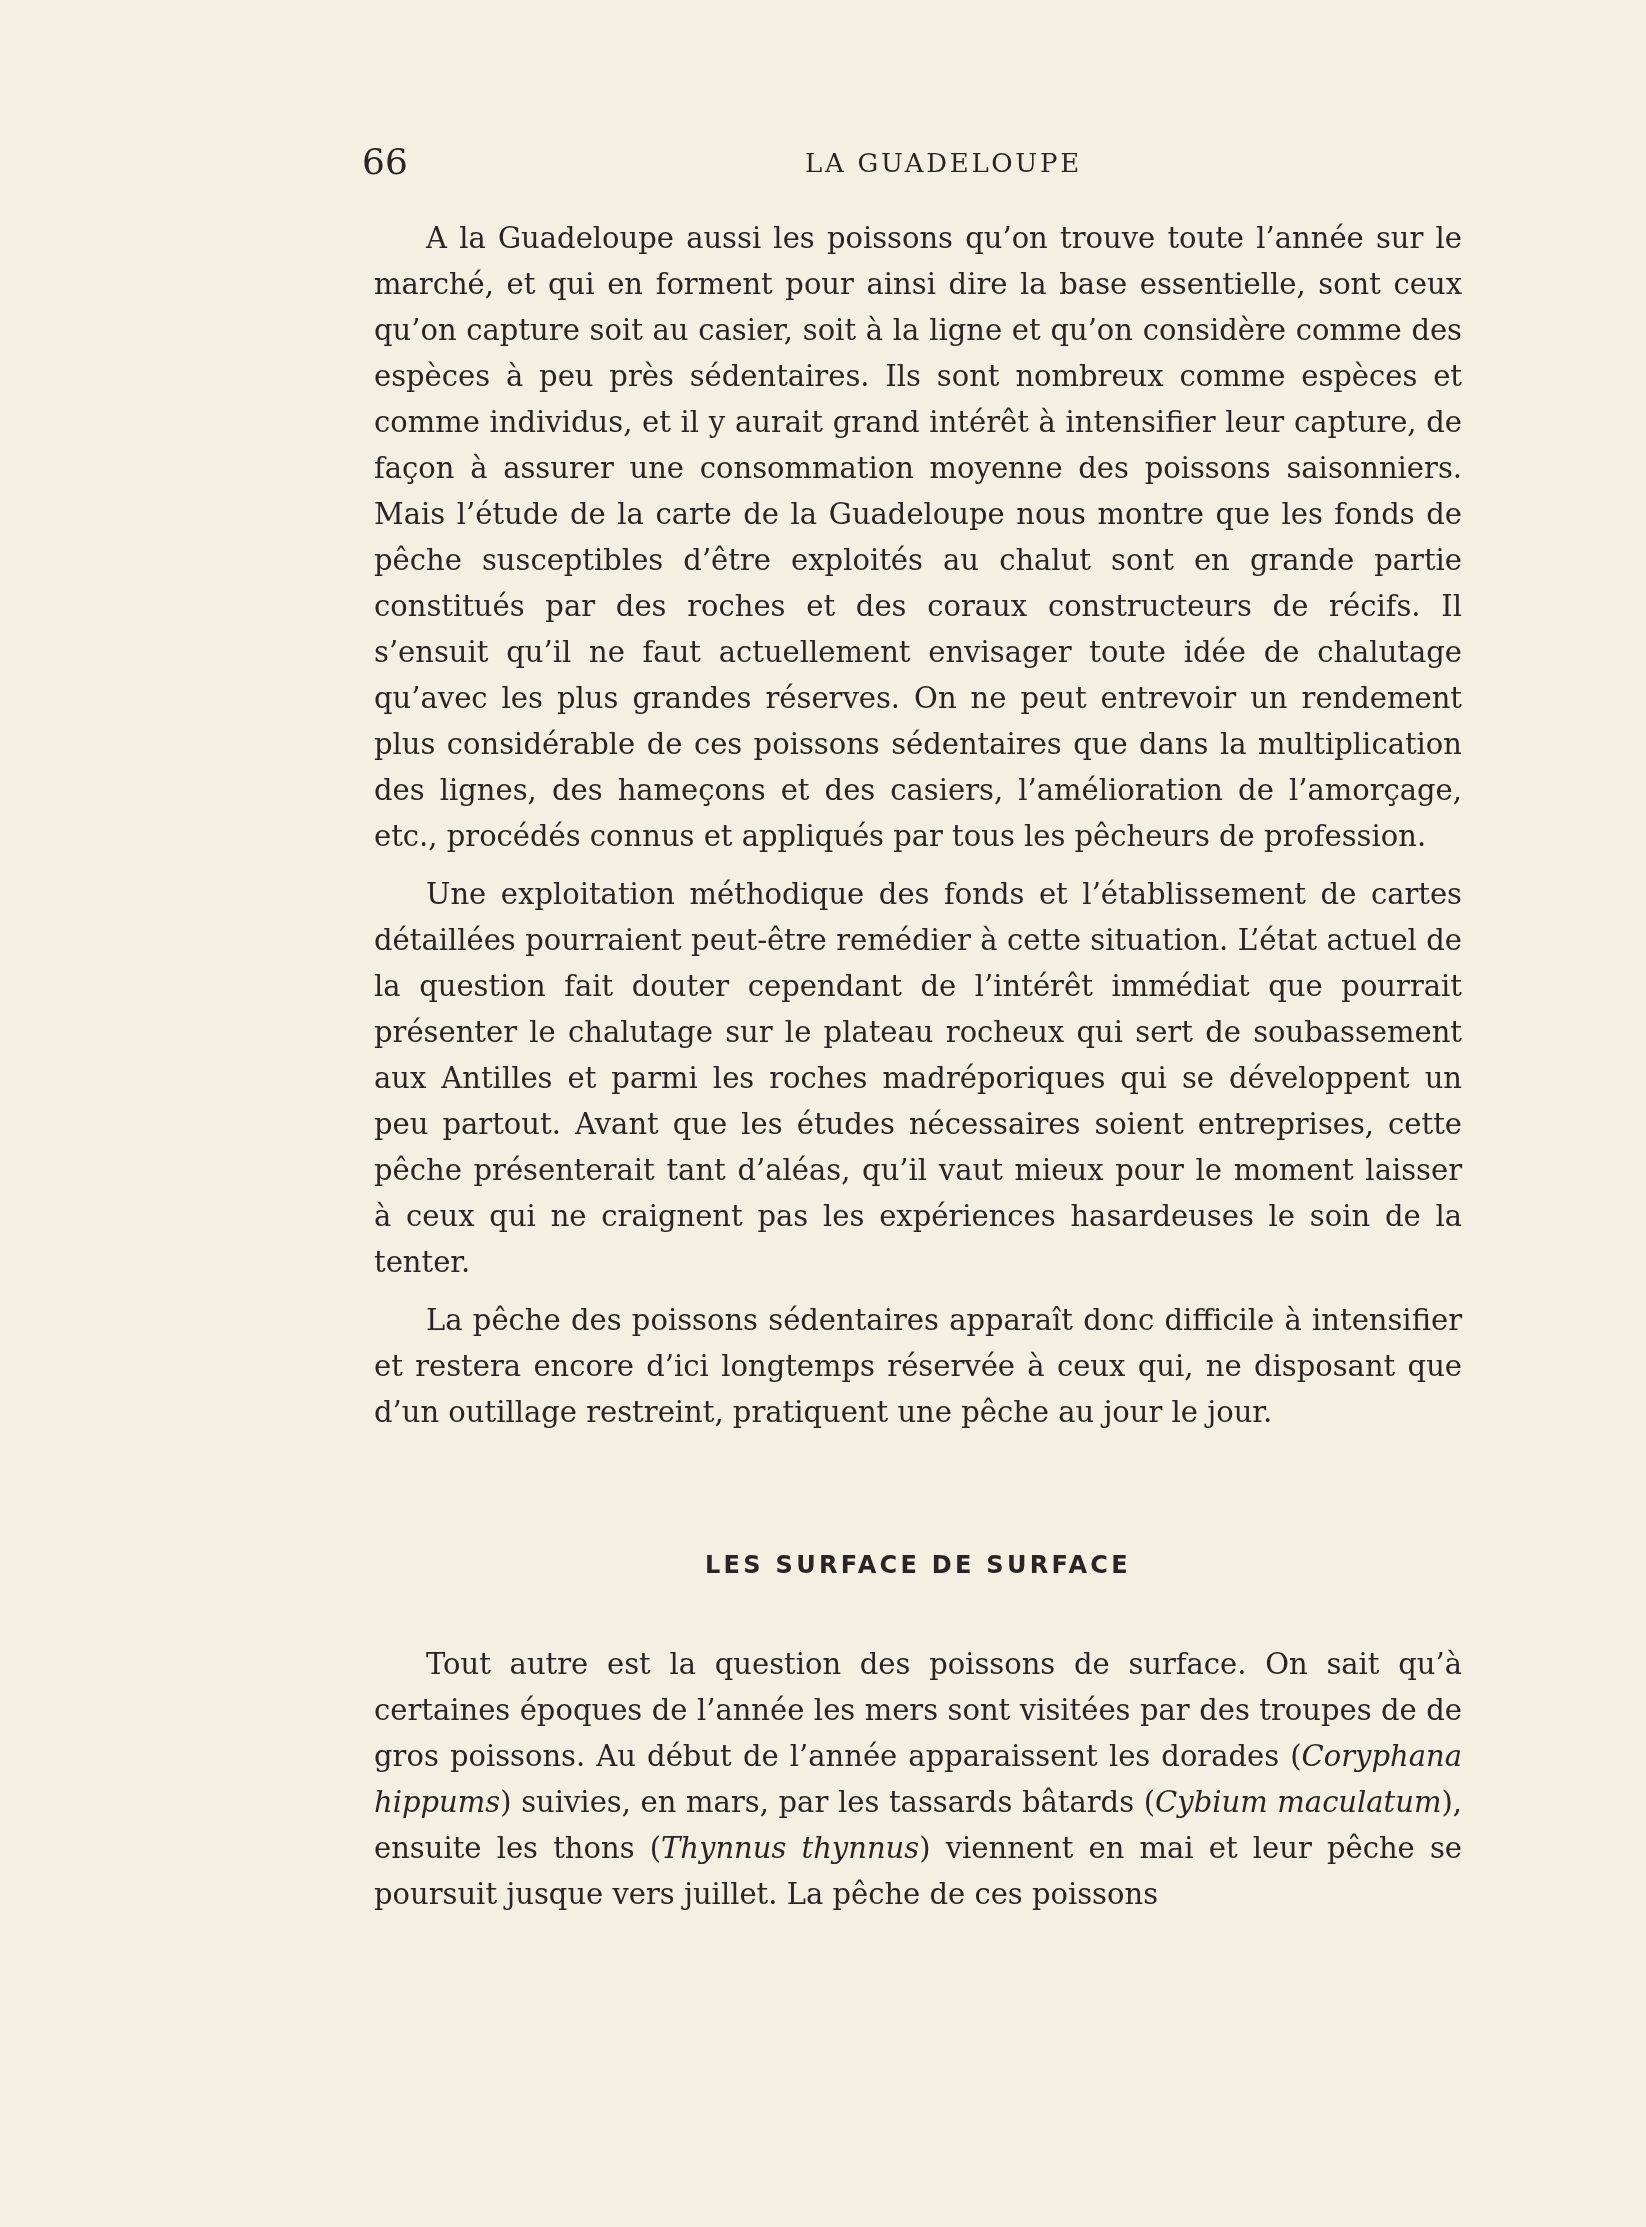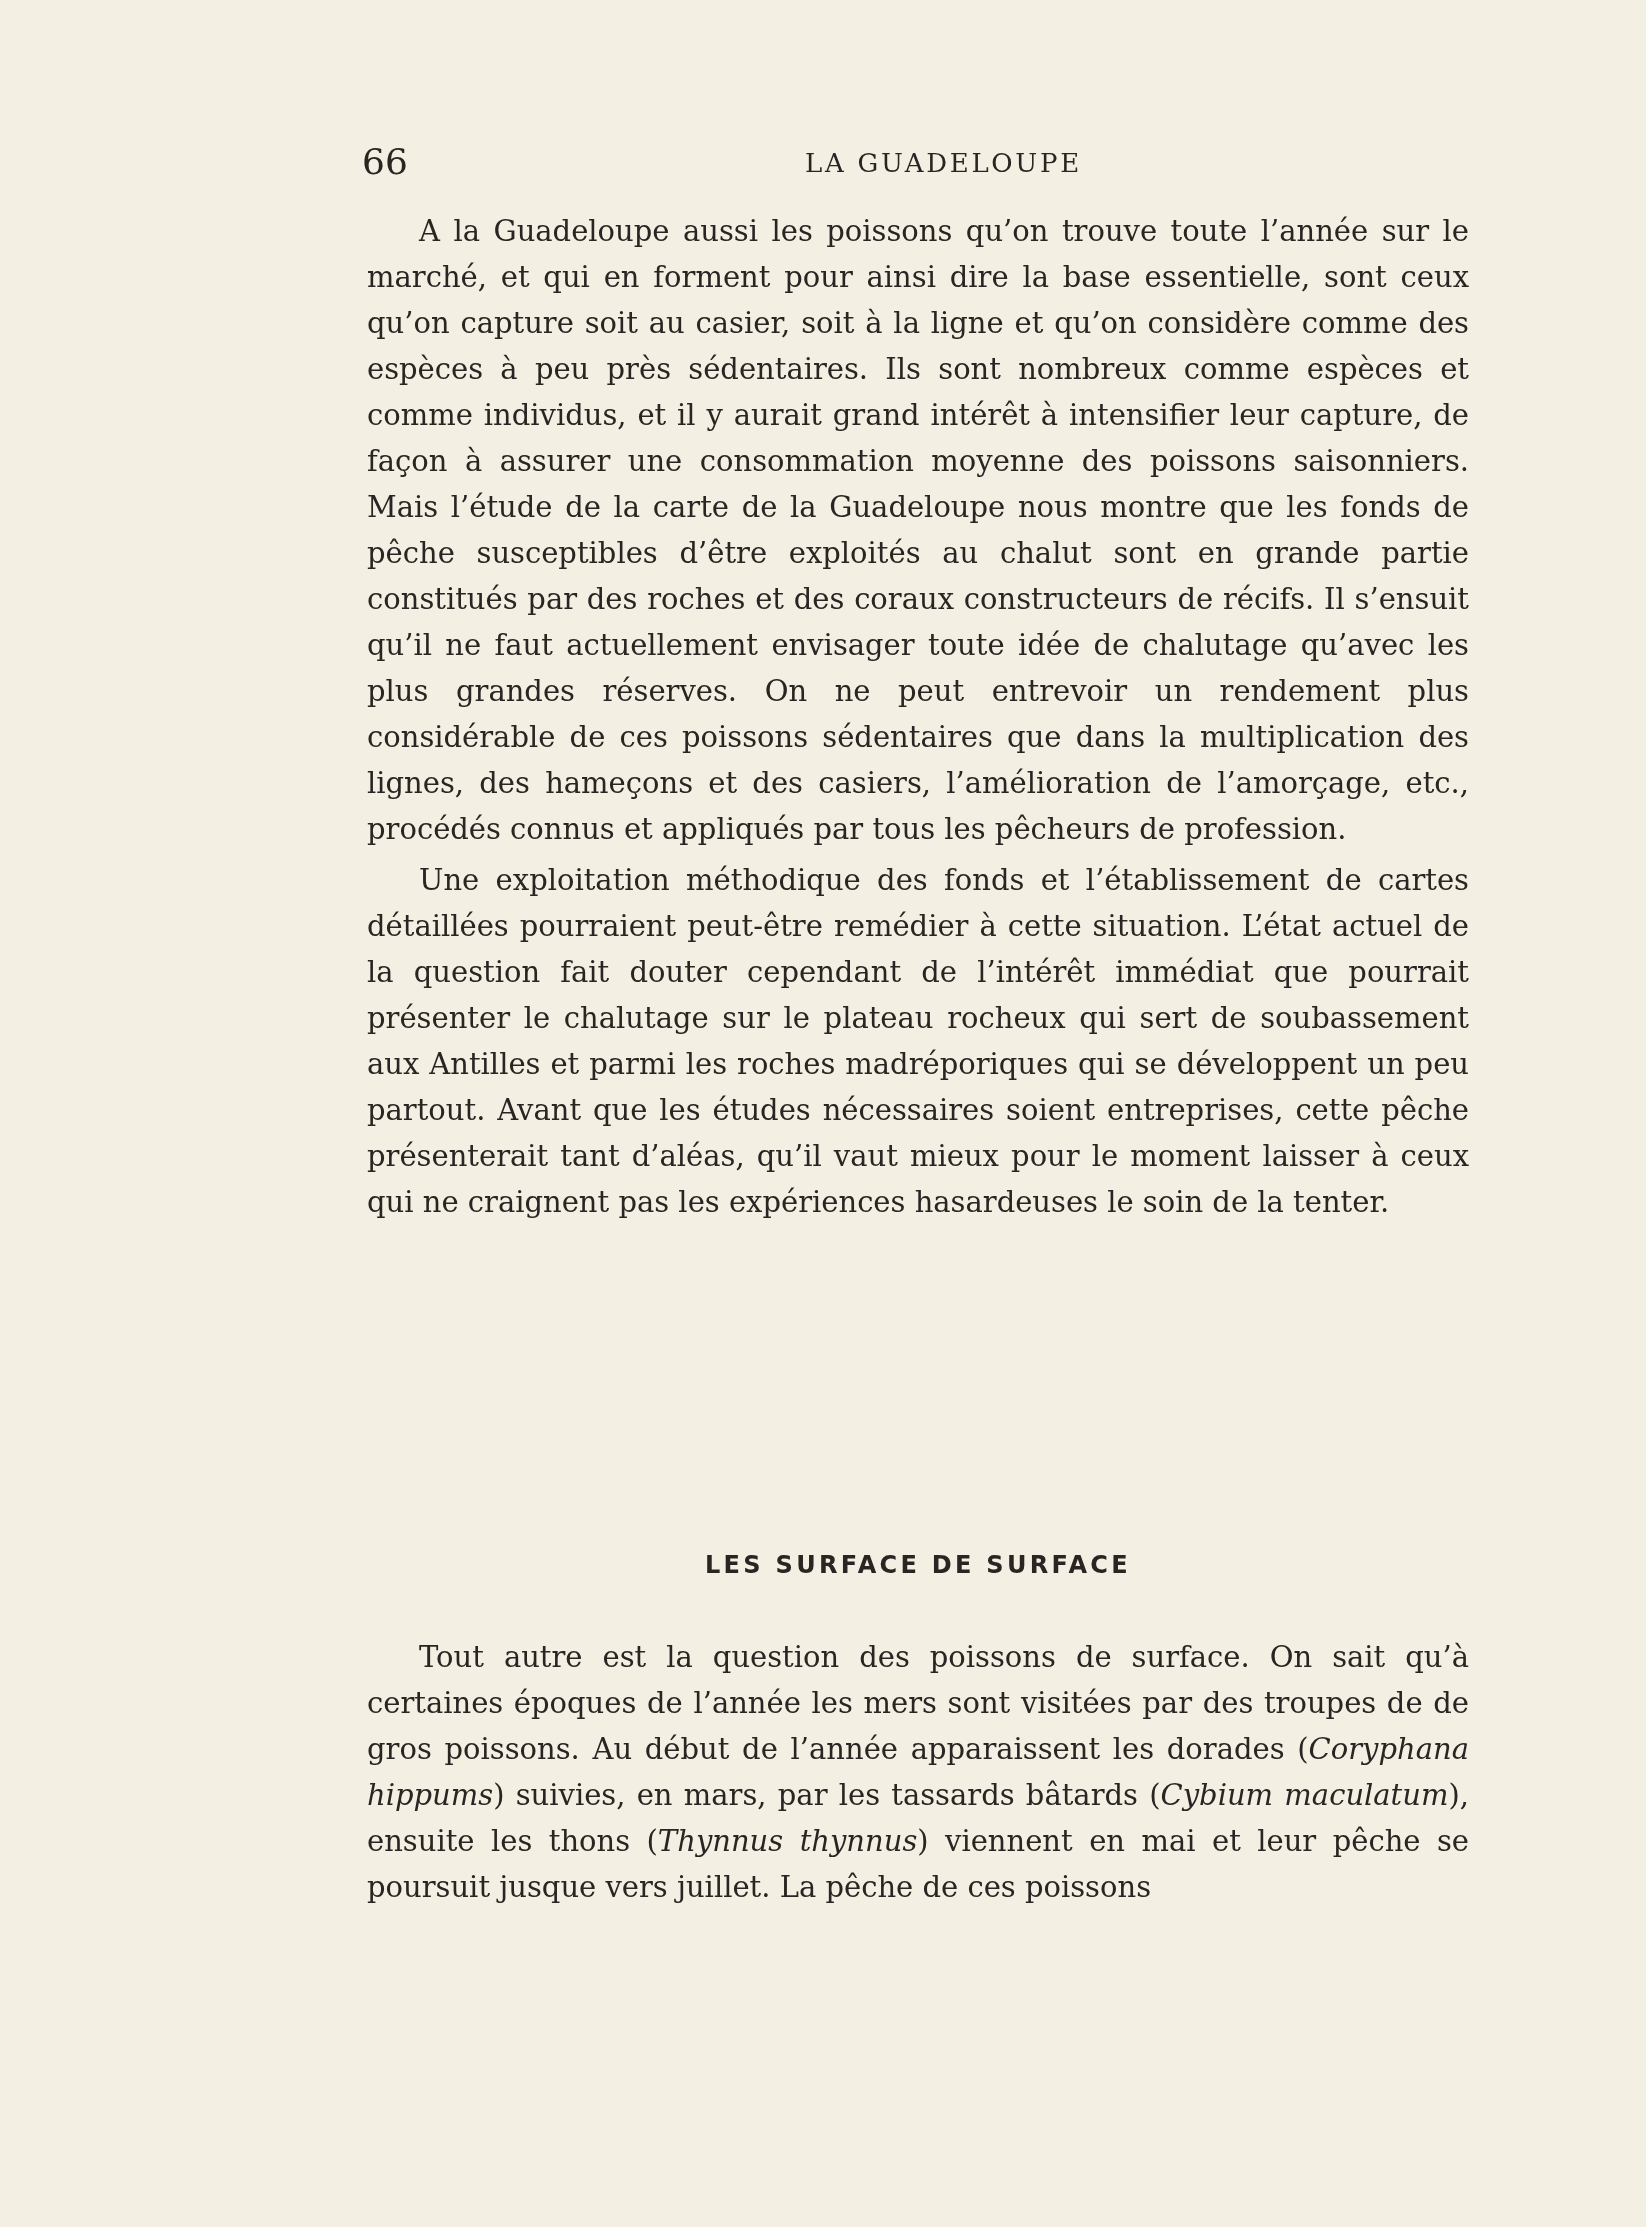--- a/index.html
+++ b/index.html
@@ -19,21 +19,21 @@
   }
   .running-head {
     position: absolute; left: 443px; top: 7px;
     font-size: 26px; letter-spacing: 2.7px;
   }
   .text-block {
     position: absolute; left: 362px; width: 1112px;
     font-size: 29px; line-height: 46px;
     text-align: justify; text-align-last: left;
   }
-  .text-block p { margin: 5px; text-indent: 52px; }
+  .text-block p { margin: 12px; text-indent: 52px; }
   .block1 { top: 203px; }
   .block2 { top: 1629px; }
   .section-heading {
     position: absolute; left: 362px; width: 1112px; top: 1551px;
     text-align: center;
     font-family: "DejaVu Sans", "Liberation Sans", sans-serif;
     font-weight: bold; font-size: 24px; letter-spacing: 3.3px;
   }
   em { font-style: italic; }
 </style>
@@ -41,20 +41,21 @@
 <body>
 
 <div class="page-header">
   <span class="page-number">66</span>
   <span class="running-head">LA GUADELOUPE</span>
 </div>
 
 <div class="text-block block1">
   <p>A la Guadeloupe aussi les poissons qu’on trouve toute l’année sur le marché, et qui en forment pour ainsi dire la base essentielle, sont ceux qu’on capture soit au casier, soit à la ligne et qu’on considère comme des espèces à peu près sédentaires. Ils sont nombreux comme espèces et comme individus, et il y aurait grand intérêt à intensifier leur capture, de façon à assurer une consommation moyenne des poissons saisonniers. Mais l’étude de la carte de la Guadeloupe nous montre que les fonds de pêche susceptibles d’être exploités au chalut sont en grande partie constitués par des roches et des coraux constructeurs de récifs. Il s’ensuit qu’il ne faut actuellement envisager toute idée de chalutage qu’avec les plus grandes réserves. On ne peut entrevoir un rendement plus considérable de ces poissons sédentaires que dans la multiplication des lignes, des hameçons et des casiers, l’amélioration de l’amorçage, etc., procédés connus et appliqués par tous les pêcheurs de profession.</p>
   <p>Une exploitation méthodique des fonds et l’établissement de cartes détaillées pourraient peut-être remédier à cette situation. L’état actuel de la question fait douter cependant de l’intérêt immédiat que pourrait présenter le chalutage sur le plateau rocheux qui sert de soubassement aux Antilles et parmi les roches madréporiques qui se développent un peu partout. Avant que les études nécessaires soient entreprises, cette pêche présenterait tant d’aléas, qu’il vaut mieux pour le moment laisser à ceux qui ne craignent pas les expériences hasardeuses le soin de la tenter.</p>
+  <p>La pêche des poissons sédentaires apparaît donc difficile à intensifier et restera encore d’ici longtemps réservée à ceux qui, ne disposant que d’un outillage restreint, pratiquent une pêche au jour le jour.</p>
 </div>
 
 <div class="section-heading">LES SURFACE DE SURFACE</div>
 
 <div class="text-block block2">
   <p><span>Tout autre est la question des poissons de surface. On sait qu’à certaines époques de l’année les mers sont visitées par des troupes de de gros poissons. Au début de l’année apparaissent les dorades (</span><em>Coryphana hippums</em><span>) suivies, en mars, par les tassards bâtards (</span><em>Cybium maculatum</em><span>), ensuite les thons (</span><em>Thynnus thynnus</em><span>) viennent en mai et leur pêche se poursuit jusque vers juillet. La pêche de ces poissons</span></p>
 </div>
 
 
 </body></html>

